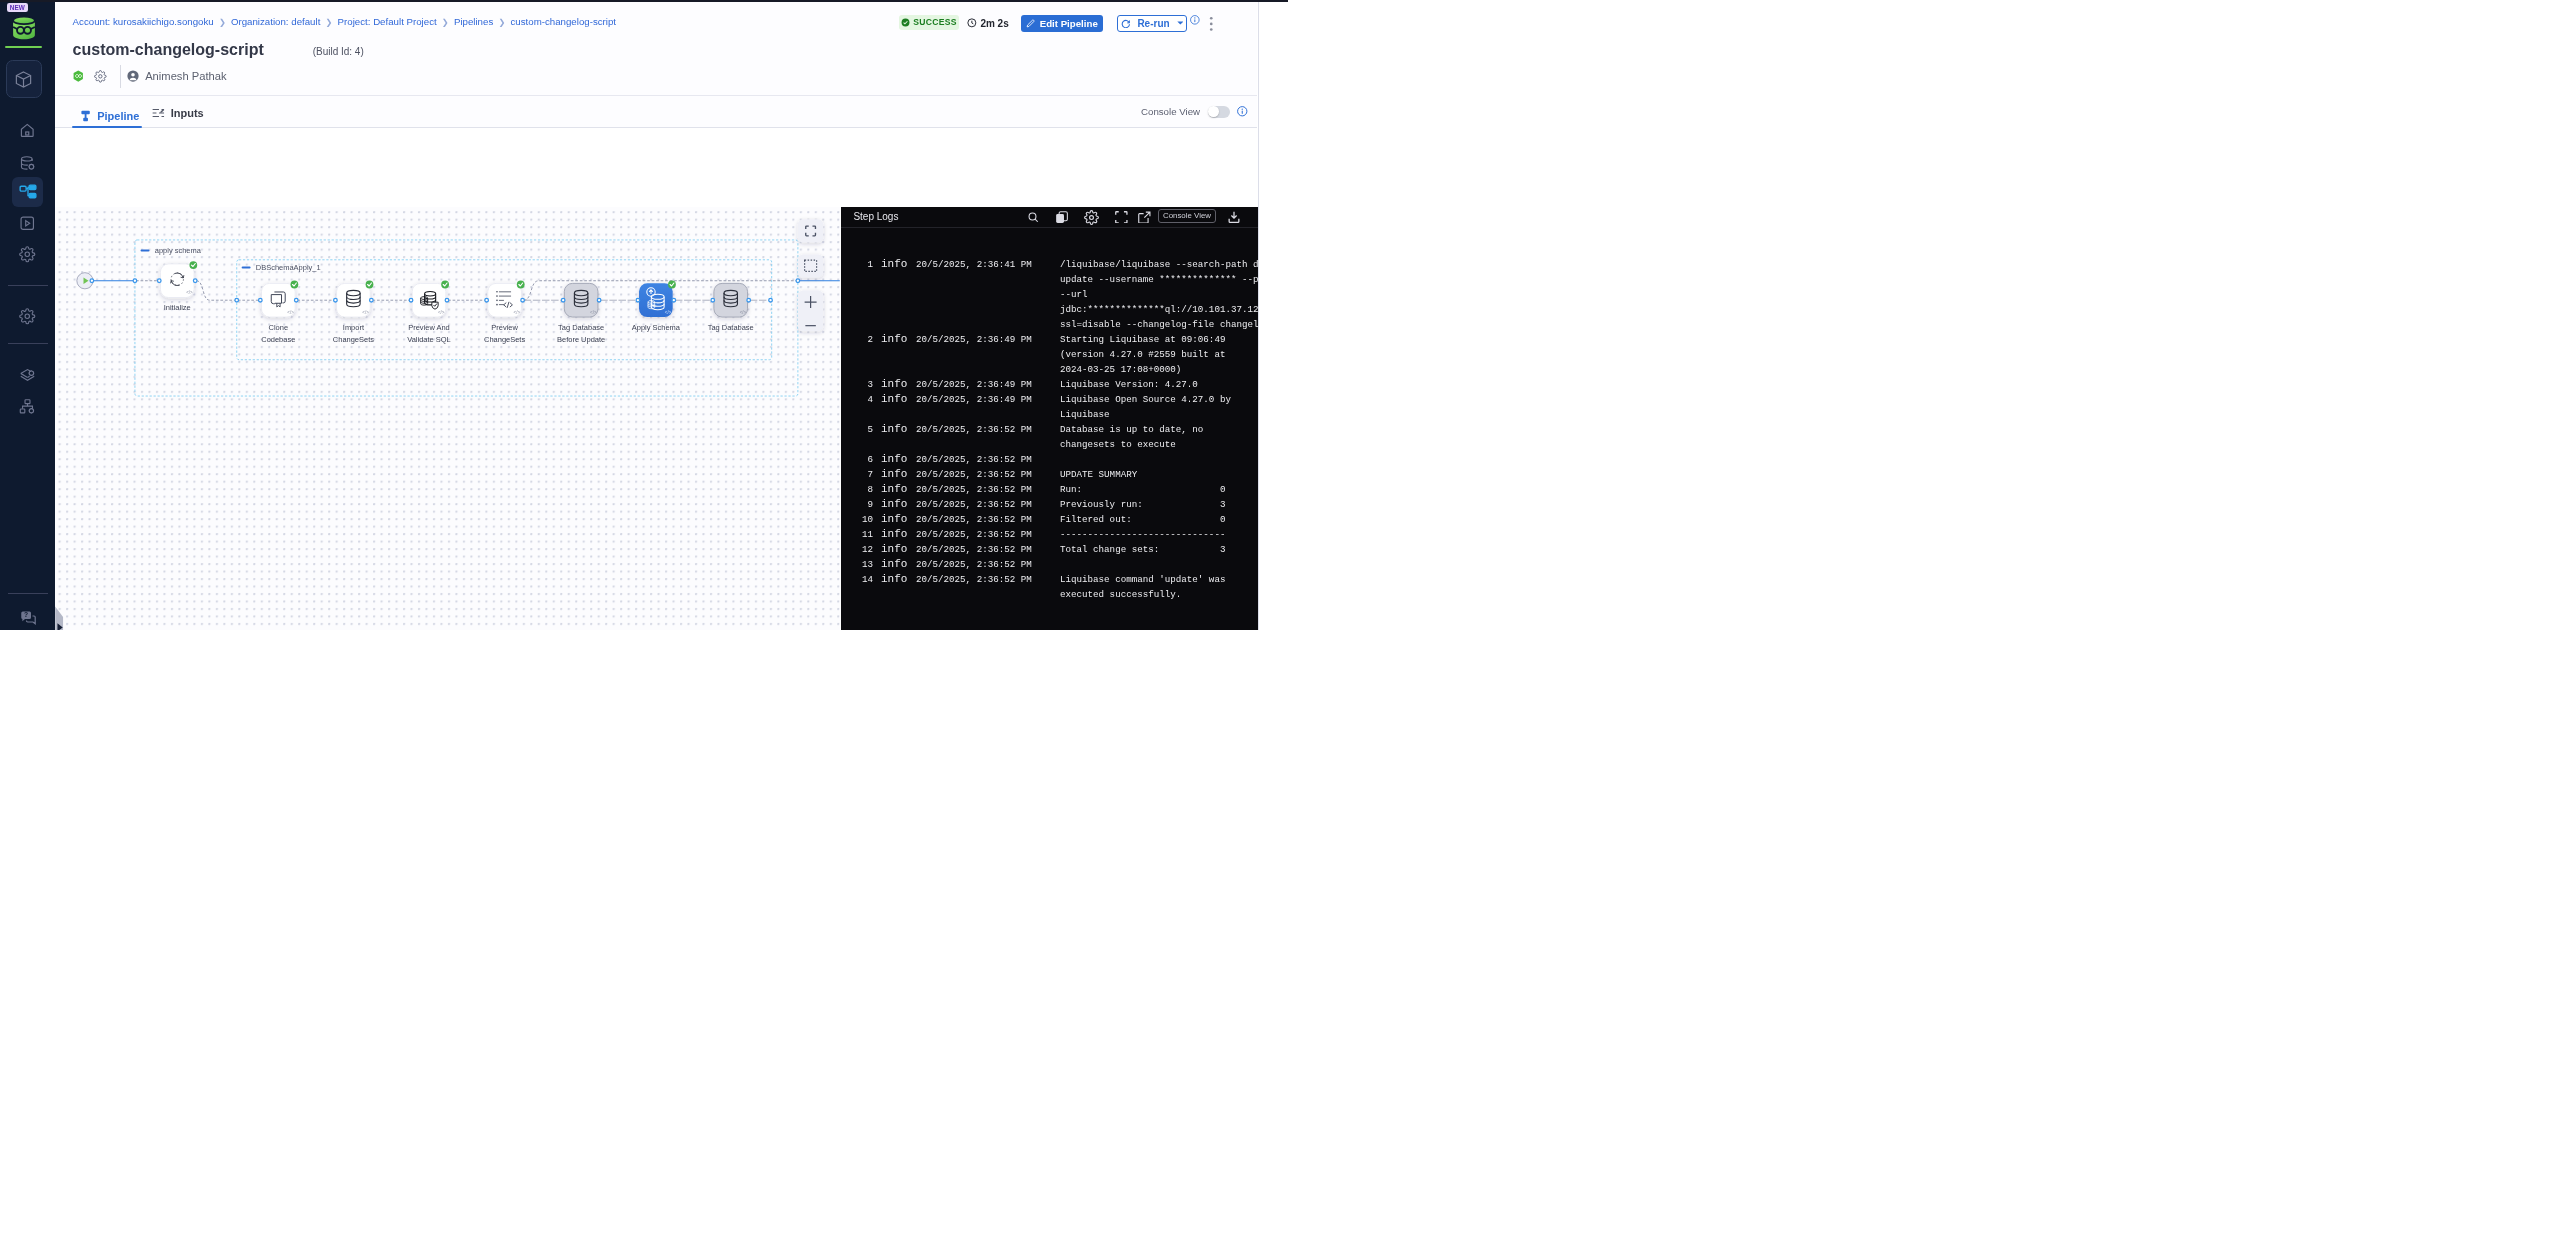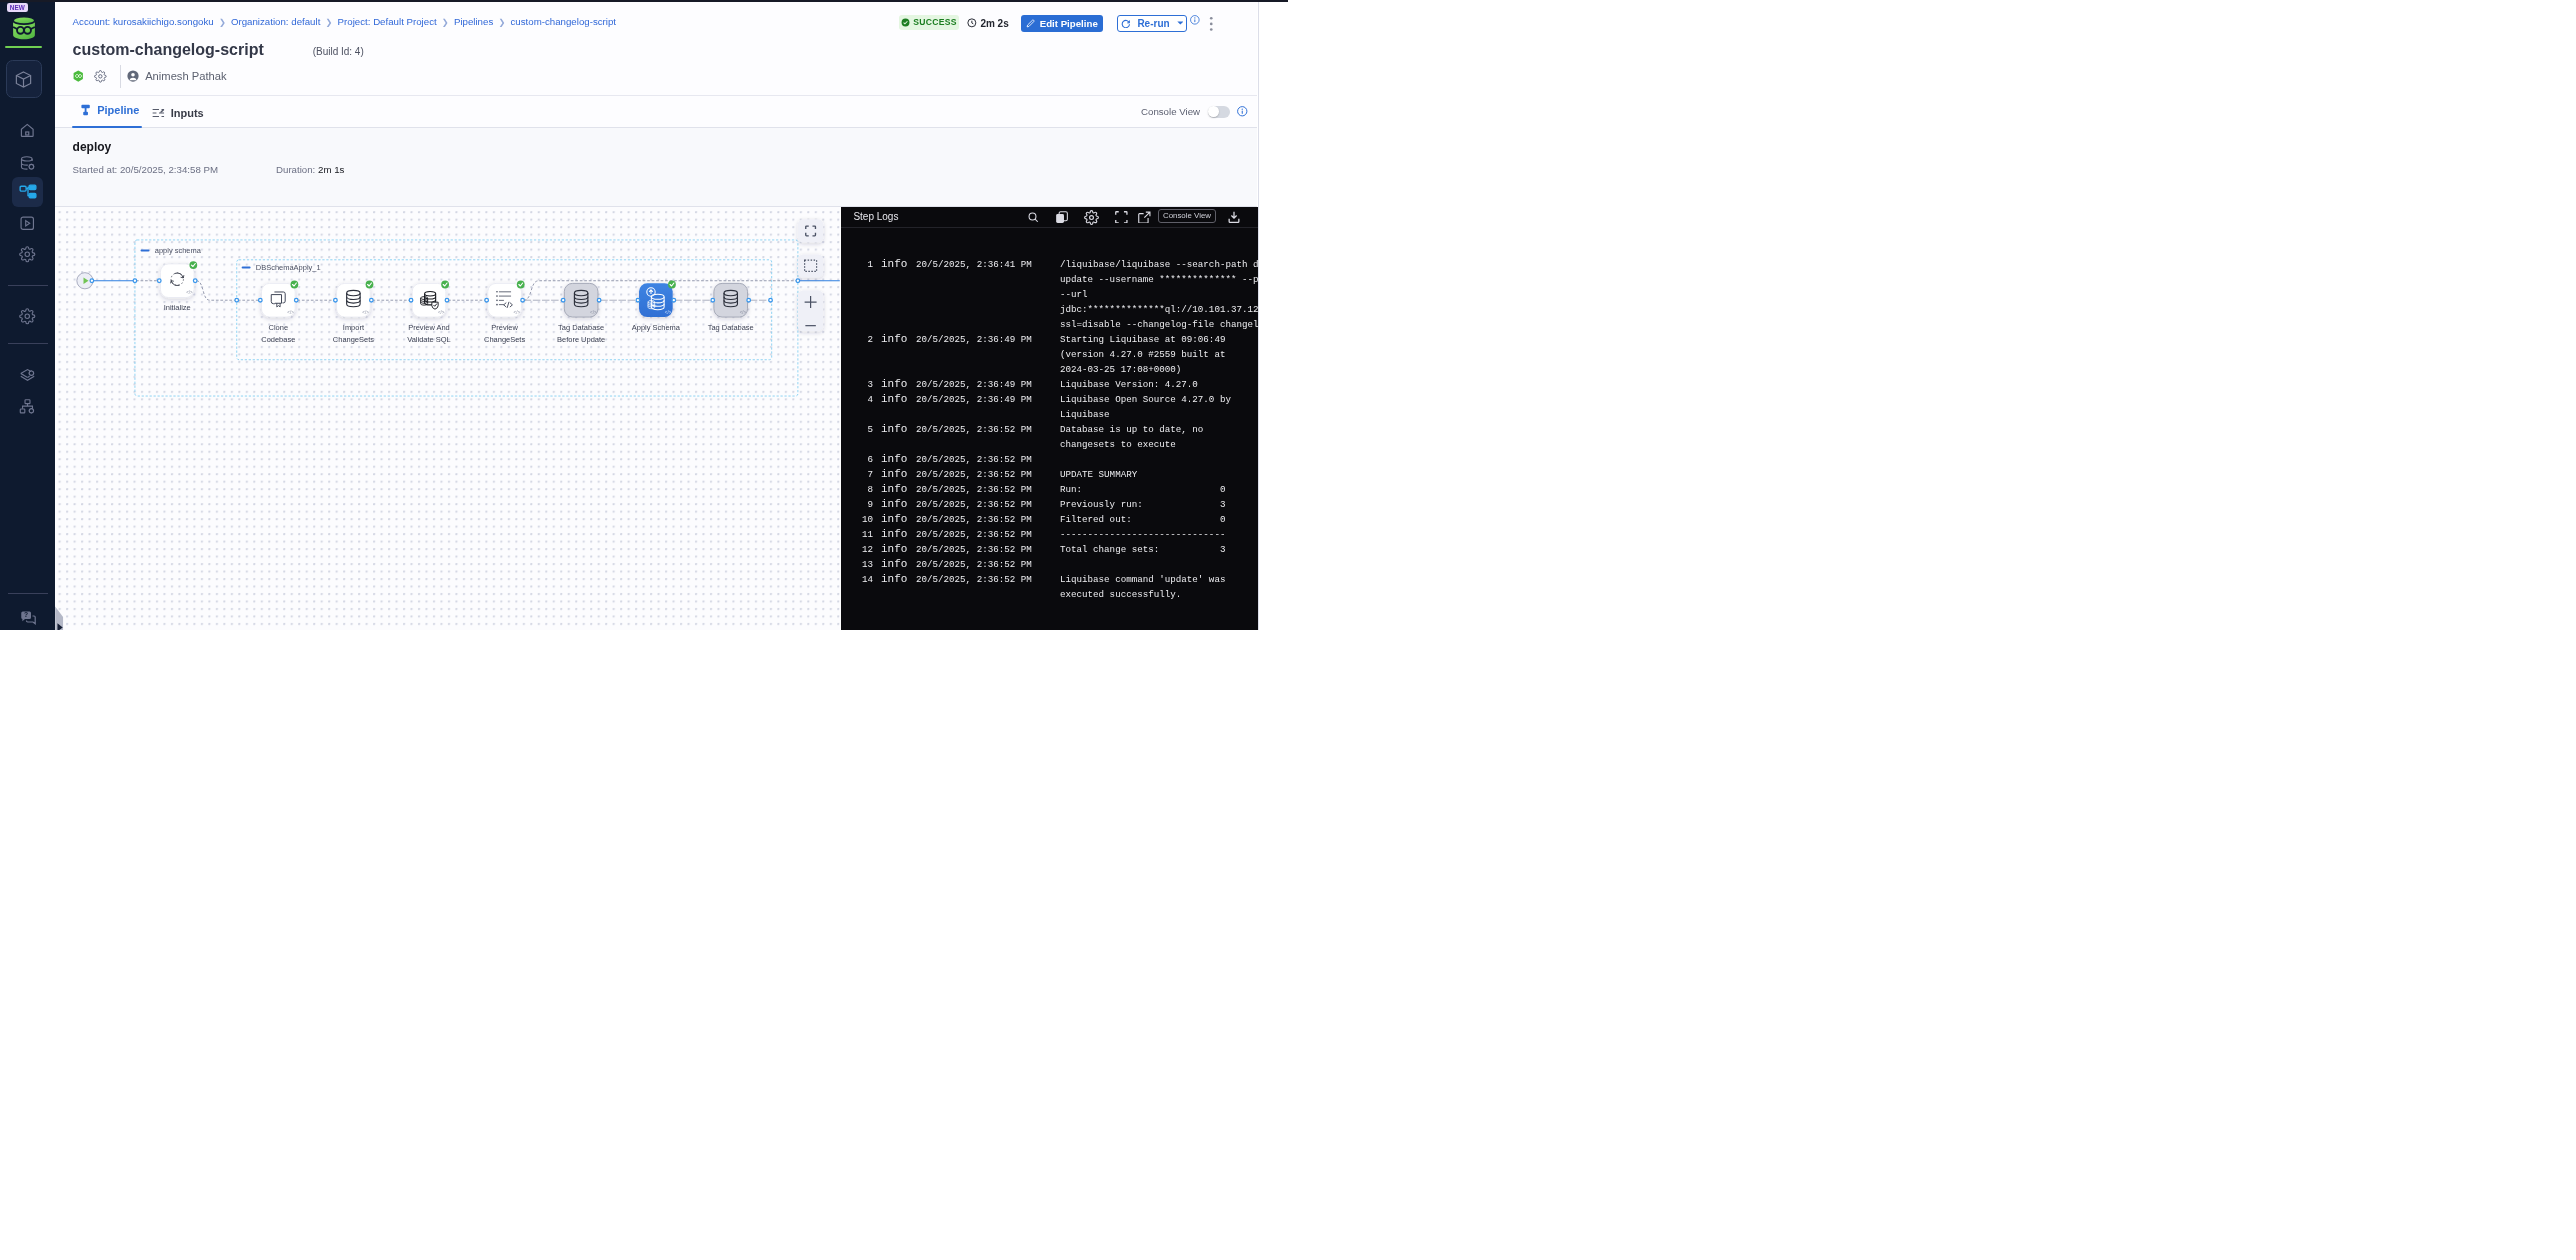--- a/index.html
+++ b/index.html
@@ -27,21 +27,21 @@
 .uname{font-size:11.2px;color:#5c6170;}
 
 .successbadge{left:844px;top:12.7px;width:60px;height:15px;background:#e4f6e1;border-radius:3px;display:flex;align-items:center;justify-content:center;gap:3px;}
 .successtxt{font-size:8.6px;font-weight:bold;color:#1b7d20;letter-spacing:0.3px;}
 .duration{left:912px;top:13.5px;height:15px;display:flex;align-items:center;gap:3.7px;}
 .durtxt{font-size:10px;font-weight:bold;color:#23262f;}
 .editbtn{left:966px;top:12.7px;width:82px;height:17px;background:#2a6dd4;border-radius:3px;display:flex;align-items:center;justify-content:center;gap:4.5px;color:#fff;font-size:9.7px;font-weight:bold;}
 .rerunbtn{left:1062px;top:12.4px;width:70px;height:17.6px;background:#fff;border:0.9px solid #2e6fd6;border-radius:3px;display:flex;align-items:center;justify-content:center;gap:7px;color:#2e6fd6;font-size:10px;font-weight:bold;}
 
 .tabsrow{left:55px;top:95px;width:1202px;height:33px;background:#fdfdff;border-top:0.7px solid #e7e8f0;border-bottom:0.7px solid #e0e2eb;}
-.tab1{left:25px;top:7.5px;display:flex;align-items:flex-start;gap:6px;font-size:11px;font-weight:bold;color:#2e6fd6;height:18px;}
+.tab1{left:25px;top:7.5px;display:flex;align-items:flex-end;gap:6px;font-size:11px;font-weight:bold;color:#2e6fd6;height:18px;}
 .tab2{left:97px;top:7.5px;display:flex;align-items:center;gap:6px;font-size:11px;font-weight:bold;color:#383b47;height:18px;}
 .tabline{left:17px;top:30px;width:70px;height:1.9px;background:#2e6fd6;border-radius:1.5px;}
 .cviewrow{left:1086px;top:0;height:31px;display:flex;align-items:center;gap:7.5px;}
 .cviewtxt{font-size:9.7px;color:#5b5f70;}
 .toggle{width:22px;height:12px;background:#d5d9e1;border-radius:6px;position:relative;}
 .toggle .knob{position:absolute;left:0.7px;top:0.7px;width:10.5px;height:10.5px;border-radius:5.2px;background:#fff;box-shadow:0 0.7px 1.5px rgba(0,0,0,.25);}
 
 .deployband{left:55px;top:128px;width:1202px;height:79px;background:#f8f9fc;border-bottom:0.7px solid #e0e2eb;}
 .deploytitle{left:17.6px;top:12px;font-size:12px;font-weight:bold;color:#16171d;}
 .startedat{left:17.6px;top:36px;font-size:9.7px;color:#6c7084;}
@@ -238,25 +238,20 @@
       <span class="cviewtxt">Console View</span>
       <div class="toggle">
           <div class="knob"></div>
         </div>
       <svg width="10.5" height="10.5" viewBox="0 0 14 14" fill="none">
           <circle cx="7" cy="7" r="6.2" stroke="#2e6fd6" stroke-width="1.3"></circle>
           <circle cx="7" cy="4.2" r="0.9" fill="#2e6fd6"></circle>
           <rect x="6.3" y="6" width="1.4" height="4.5" rx="0.7" fill="#2e6fd6"></rect>
         </svg>
     </div>
-  </div>
-  <div class="abs deployband">
-    <div class="abs deploytitle">deploy</div>
-    <div class="abs startedat">Started at: 20/5/2025, 2:34:58 PM</div>
-    <div class="abs durlabel">Duration: <span style="color:#17191f">2m 1s</span></div>
   </div>
   <div class="abs canvas" id="canvas">
 <svg class="abs" style="left:0;top:0" width="785" height="423" viewBox="0 0 1048 565" font-family="Liberation Sans, sans-serif">
 <defs>
 <pattern id="dots" x="4.5" y="5.5" width="10" height="10" patternUnits="userSpaceOnUse">
             <rect width="2.8" height="2.8" rx="0.6" fill="#d4d7e4"></rect>
           </pattern>
 <linearGradient id="gblue" x1="0" y1="0" x2="0" y2="1">
             <stop offset="0" stop-color="#3e84e2"></stop>
             <stop offset="1" stop-color="#2f6fd4"></stop>

